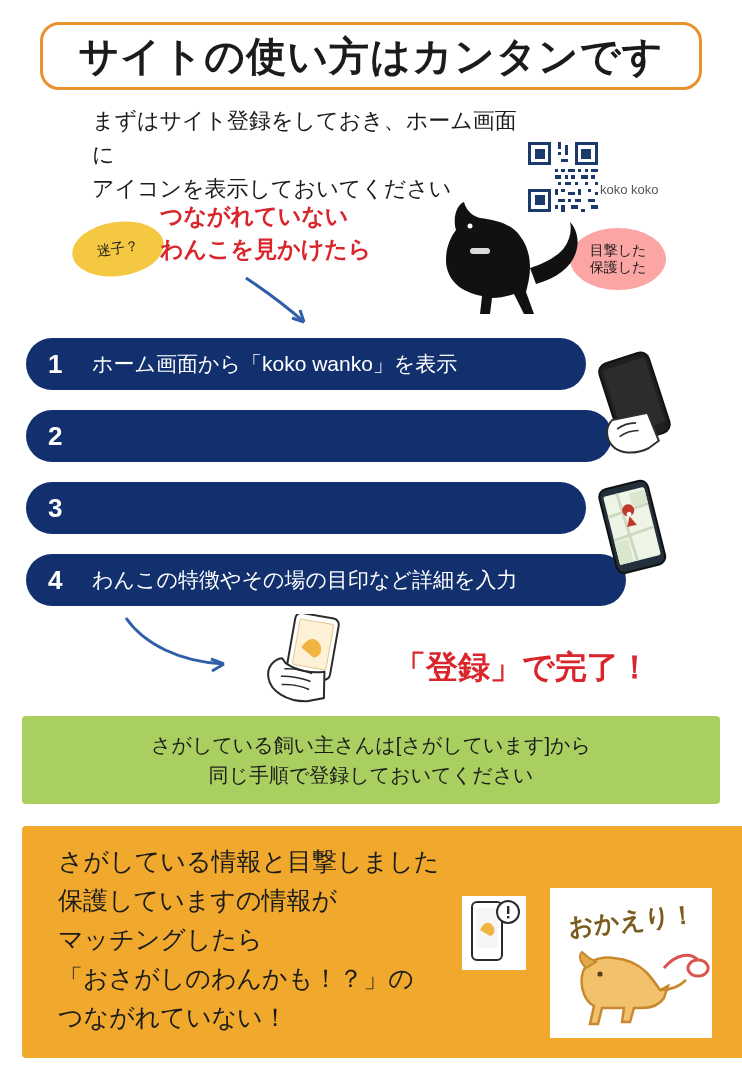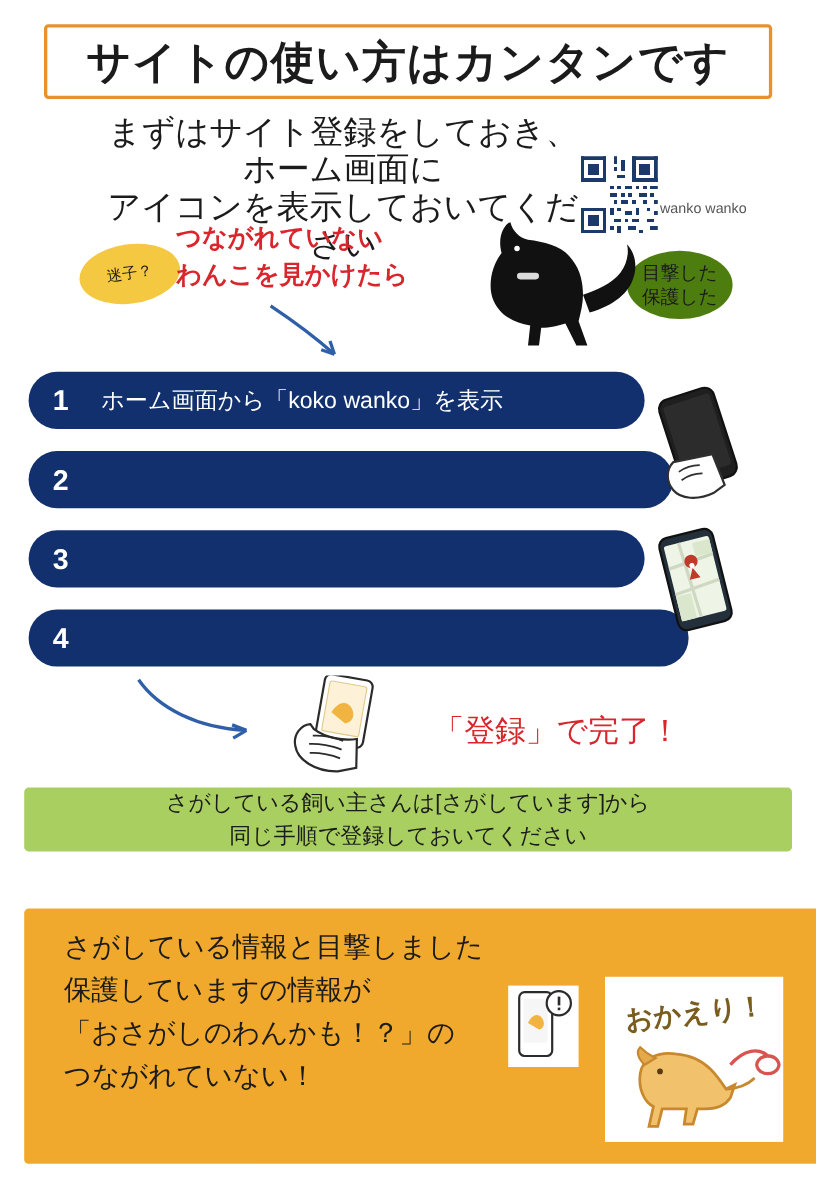--- a/index.html
+++ b/index.html
@@ -8,33 +8,33 @@
     background:#ffffff;
     font-family:"Liberation Sans","DejaVu Sans",sans-serif;
     overflow:hidden;
     position:relative;
   }
   .page{position:relative;width:742px;height:1080px;}
 
   
   .title-box{
     position:absolute;left:40px;top:22px;width:662px;height:68px;
-    border:3px solid #e8922e;border-radius:4px;
+    border:3px solid #e8922e;border-radius:19px;
     display:flex;align-items:center;justify-content:center;
     box-sizing:border-box;
   }
   .title-box span{
     font-size:40px;font-weight:bold;color:#1b1b1b;letter-spacing:1px;
     white-space:nowrap;
   }
 
   
   .intro{
     position:absolute;left:92px;top:104px;width:440px;
-    font-size:30px;line-height:34px;color:#1b1b1b;text-align:center;
+    font-size:22px;line-height:34px;color:#1b1b1b;
   }
 
   
   .qr{
     position:absolute;left:528px;top:142px;width:70px;height:70px;
   }
   .qr-caption{
     position:absolute;left:600px;top:182px;
     font-size:13px;color:#555;white-space:nowrap;
   }
@@ -44,21 +44,21 @@
     position:absolute;display:flex;align-items:center;justify-content:center;
     text-align:center;line-height:1.25;color:#1b1b1b;
   }
   .ellipse.yellow{
     left:72px;top:222px;width:92px;height:54px;
     background:#f5c842;border-radius:50%;font-size:14px;
     transform:rotate(-8deg);
   }
   .ellipse.green{
     left:570px;top:228px;width:96px;height:62px;
-    background:#4d7c0f;border-radius:50%;font-size:17px;
+    background:#fca5a5;border-radius:50%;font-size:14px;
   }
 
   
   .red-head{
     position:absolute;left:160px;top:200px;
     font-size:23px;font-weight:bold;color:#d8262c;line-height:33px;
   }
 
   
   .dog{position:absolute;left:404px;top:196px;width:180px;height:128px;}
@@ -84,26 +84,26 @@
   
   .phone{position:absolute;}
   .hand{position:absolute;}
 
   
   .arrow{position:absolute;}
 
   
   .done-text{
     position:absolute;left:394px;top:646px;
-    font-size:28px;font-weight:normal;color:#d8262c;white-space:nowrap;
+    font-size:32px;font-weight:bold;color:#d8262c;white-space:nowrap;
   }
 
   
   .green-band{
-    position:absolute;left:22px;top:716px;width:698px;height:58px;
+    position:absolute;left:22px;top:716px;width:698px;height:88px;
     background:#a8cf5f;border-radius:4px;
     display:flex;flex-direction:column;align-items:center;justify-content:center;
     font-size:20px;line-height:30px;color:#1b1b1b;text-align:center;
   }
 
   
   .orange-band{
     position:absolute;left:22px;top:826px;width:698px;height:232px;
     background:#f0a92c;border-radius:4px;padding-left:39px;
   }
@@ -189,21 +189,21 @@
         <rect x="14" y="17" width="2" height="1"></rect>
           <rect x="18" y="17" width="2" height="1"></rect>
         <rect x="8" y="19" width="1" height="1"></rect>
           <rect x="10" y="19" width="1" height="2"></rect>
         <rect x="13" y="19" width="2" height="1"></rect>
           <rect x="16" y="20" width="1" height="1"></rect>
         <rect x="19" y="19" width="2" height="1"></rect>
       </g>
     </svg>
   </div>
-  <div class="qr-caption">wanko wanko</div>
+  <div class="qr-caption">koko koko</div>
 
   <div class="ellipse yellow">
     <span>迷子？</span>
   </div>
   <div class="ellipse green">
     <div>
       <div>目撃した</div>
       <div>保護した</div>
     </div>
   </div>
@@ -238,20 +238,21 @@
     <div class="txt">ホーム画面から「koko wanko」を表示</div>
   </div>
   <div class="step" id="step2">
     <div class="num">2</div>
   </div>
   <div class="step" id="step3">
     <div class="num">3</div>
   </div>
   <div class="step" id="step4">
     <div class="num">4</div>
+    <div class="txt">わんこの特徴やその場の目印など詳細を入力</div>
   </div>
 
   <div class="phone" style="left:584px;top:348px;">
     <svg width="116" height="108" viewBox="0 0 116 108">
       <g transform="rotate(-18 58 54)">
         <rect x="26" y="6" width="52" height="84" rx="9" fill="#1f1f1f" stroke="#111" stroke-width="2"></rect>
         <rect x="30" y="12" width="44" height="68" rx="3" fill="#2c2c2c"></rect>
         <circle cx="52" cy="86" r="3" fill="#555"></circle>
         <path d="M24,62 C16,66 12,76 16,86 C20,96 34,102 50,100 L62,96 L60,66 Z" fill="#ffffff" stroke="#2f2f2f" stroke-width="2"></path>
         <path d="M26,72 C32,70 40,70 46,72" stroke="#2f2f2f" stroke-width="1.6" fill="none"></path>
@@ -302,20 +303,21 @@
 
   <div class="green-band">
     <div>さがしている飼い主さんは[さがしています]から</div>
     <div>同じ手順で登録しておいてください</div>
   </div>
 
   <div class="orange-band">
     <div class="orange-text">
       <div>さがしている情報と目撃しました</div>
       <div>保護していますの情報が</div>
+      <div>マッチングしたら</div>
       <div>「おさがしのわんかも！？」の</div>
       <div>つながれていない！</div>
     </div>
 
     <div class="notify-card">
       <svg width="64" height="74" viewBox="0 0 64 74">
         <rect x="10" y="6" width="30" height="58" rx="5" fill="#ffffff" stroke="#2b2b2b" stroke-width="2"></rect>
         <rect x="14" y="12" width="22" height="40" rx="2" fill="#f6f6f6"></rect>
         <path d="M18,34 c3,-7 9,-10 13,-4 c3,5 1,9 -3,10 Z" fill="#f2b441"></path>
         <circle cx="46" cy="16" r="11" fill="#ffffff" stroke="#2b2b2b" stroke-width="2"></circle>

